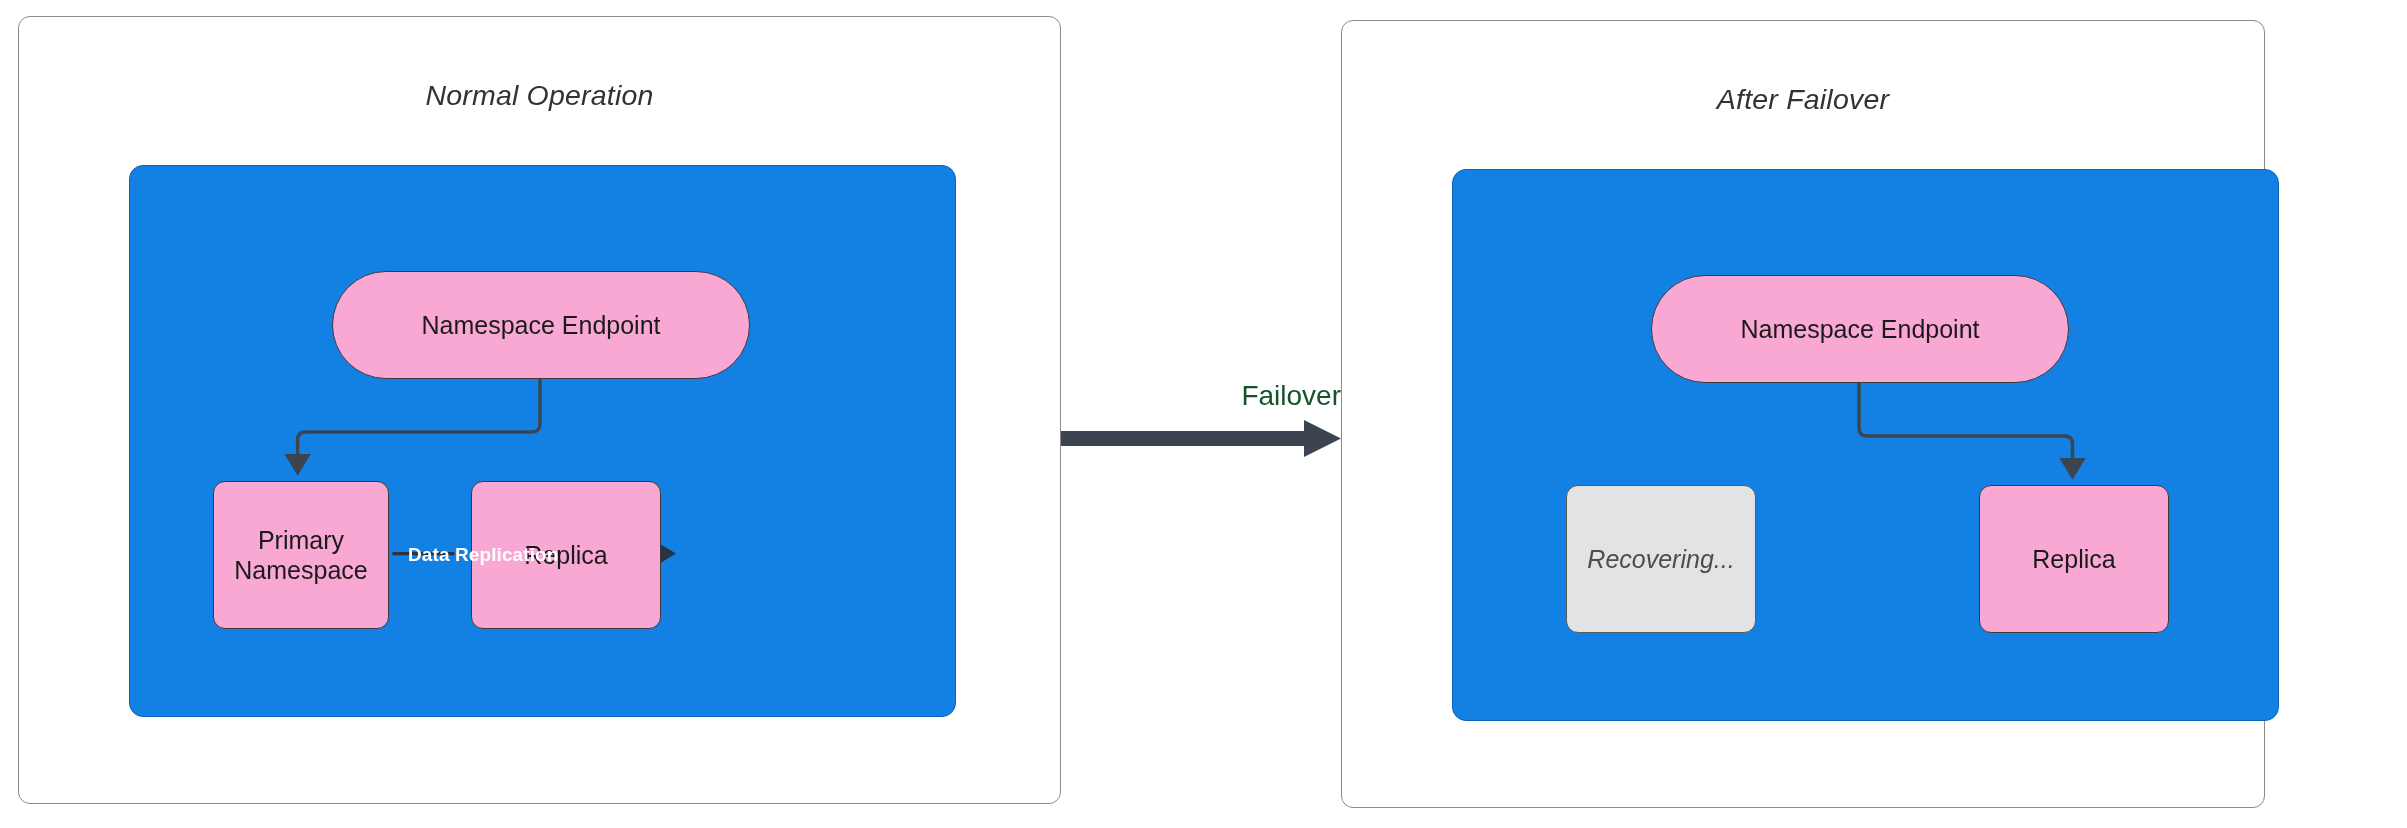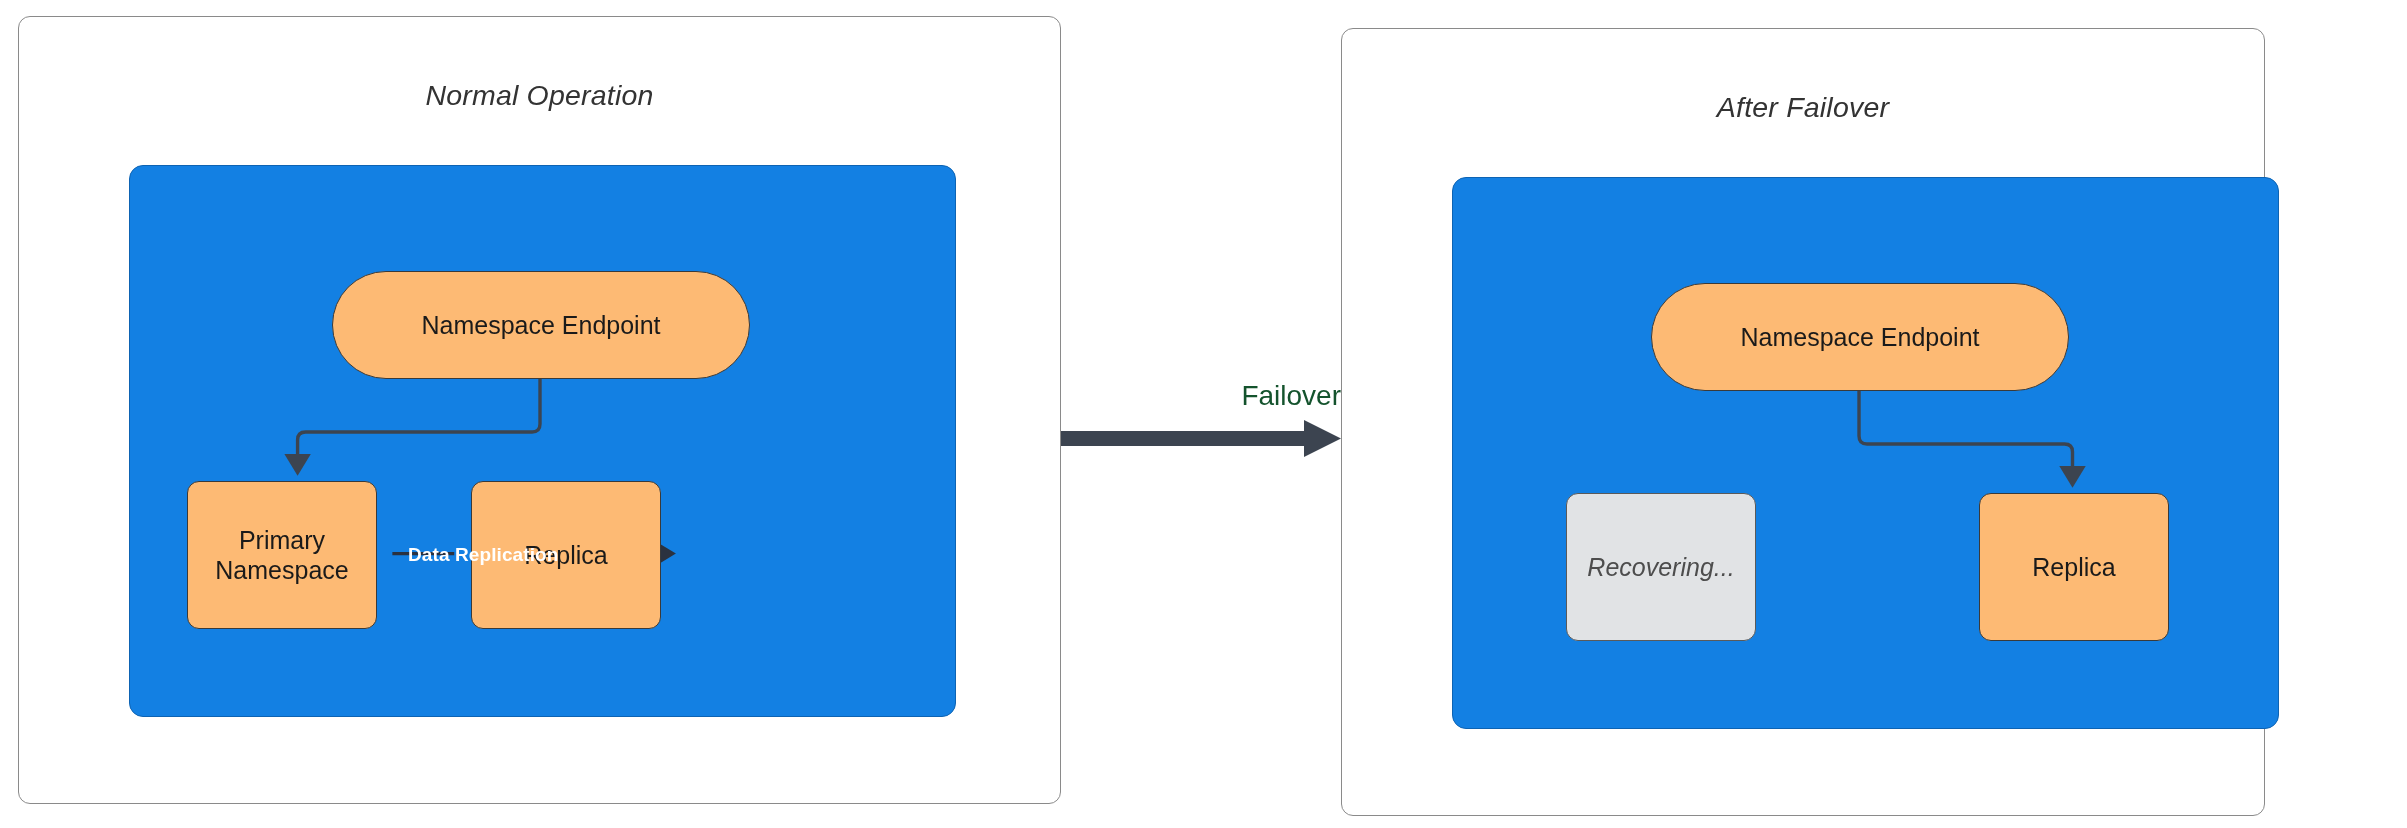--- a/index.html
+++ b/index.html
@@ -22,21 +22,21 @@
 
   
   .panel {
     position: absolute;
     box-sizing: border-box;
     border: 1.6px solid #8a8a8a;
     border-radius: 12px;
     background: #ffffff;
   }
   #panel-left  { left: 18px;   top: 16px; width: 1043px; height: 788px; }
-  #panel-right { left: 1341px; top: 28px; width: 924px; height: 788px; }
+  #panel-right { left: 1341px; top: 20px; width: 924px; height: 788px; }
 
   .panel-title {
     position: absolute;
     top: 62px;
     left: 0;
     width: 100%;
     text-align: center;
     font-style: italic;
     font-size: 28.5px;
     color: #333333;
@@ -52,21 +52,21 @@
     border: 1.6px solid #0d63b3;
     border-radius: 14px;
   }
   #blue-left  { left: 110px; top: 148px; width: 827px; height: 552px; }
   #blue-right { left: 110px; top: 148px; width: 827px; height: 552px; }
 
   
   .node {
     position: absolute;
     box-sizing: border-box;
-    background: #fdba74;
+    background: #f9a8d4;
     border: 1.8px solid #3a3a3a;
     display: flex;
     align-items: center;
     justify-content: center;
     text-align: center;
     color: #1a1a1a;
     font-size: 25px;
     line-height: 1.22;
     white-space: pre-line;
   }
@@ -75,21 +75,21 @@
   .node.muted {
     background: #e1e3e5;
     border: 1.6px solid #5a5a5a;
     color: #4d4d4d;
     font-style: italic;
     text-align: center;
   }
 
   
   #node-endpoint-left { left: 202px; top: 105px; width: 418px; height: 108px; }
-  #node-primary       { left:  57px; top: 315px; width: 190px; height: 148px; }
+  #node-primary       { left:  83px; top: 315px; width: 176px; height: 148px; }
   #node-replica-left  { left: 341px; top: 315px; width: 190px; height: 148px; }
 
   
   #node-endpoint-right { left: 198px; top: 105px; width: 418px; height: 108px; }
   #node-recovering     { left: 113px; top: 315px; width: 190px; height: 148px; }
   #node-replica-right  { left: 526px; top: 315px; width: 190px; height: 148px; }
 
   
   .conn-svg {
     position: absolute;

